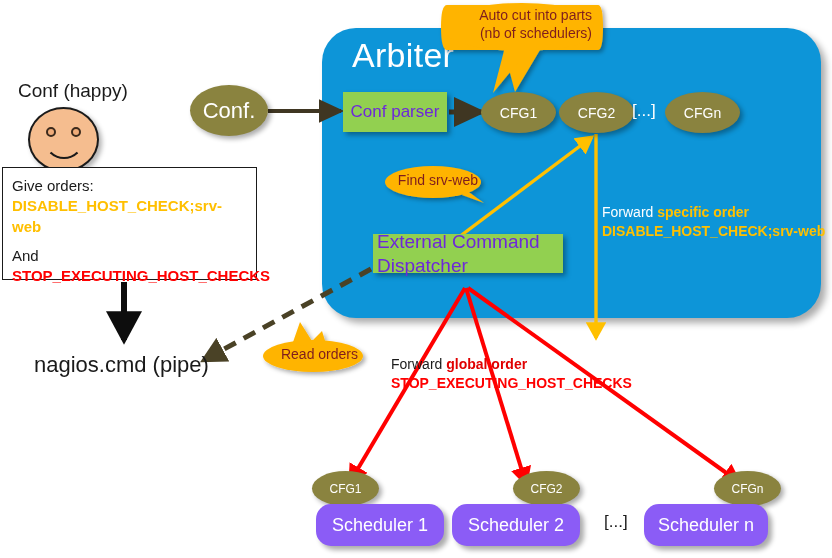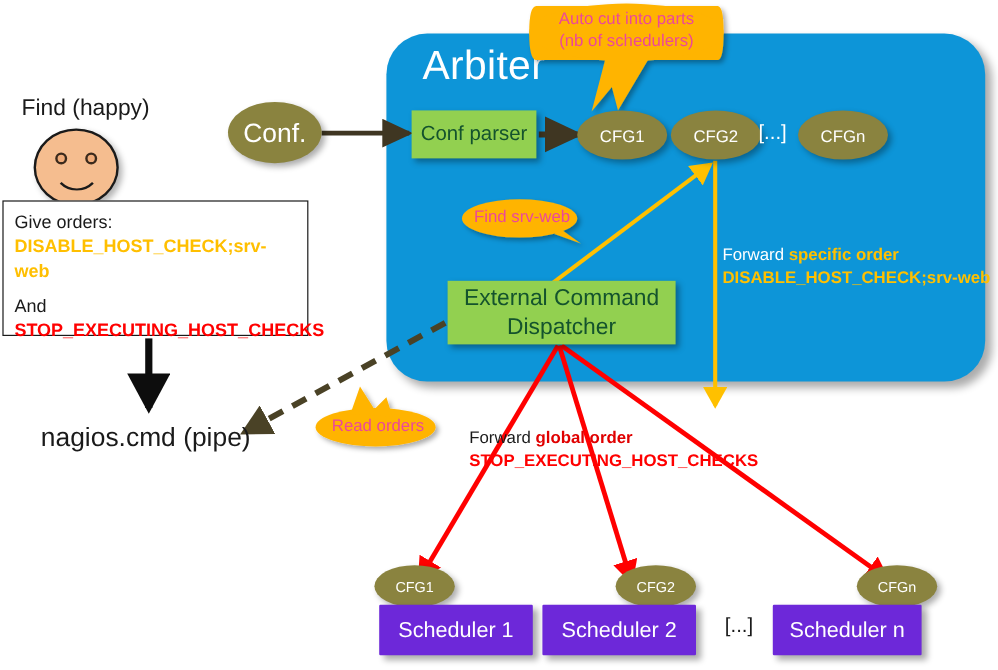--- a/index.html
+++ b/index.html
@@ -39,36 +39,35 @@
     font-size: 34px;
     color: #ffffff;
     letter-spacing: 0.3px;
     white-space: nowrap;
   }
 
   
   .green-box {
     position: absolute;
     background: #92d050;
-    color: #14532d;
+    color: #6d28d9;
     display: flex;
     align-items: center;
     justify-content: center;
-    text-align: center;
     box-shadow: 3px 3px 5px rgba(0,0,0,0.35);
     line-height: 1.22;
   }
   #conf-parser-box {
     left: 343px; top: 92px;
     width: 104px; height: 40px;
     font-size: 17px;
   }
   #dispatcher-box {
     left: 373px; top: 234px;
-    width: 190px; height: 53px;
+    width: 190px; height: 39px;
     font-size: 19px;
     padding: 0 4px;
     box-sizing: border-box;
   }
 
   
   .ellipse {
     position: absolute;
     background: #8a833f;
     border-radius: 50%;
@@ -114,22 +113,22 @@
     left: 604px; top: 512px;
     color: #1a1a1a;
     font-size: 17px;
   }
 
   
   .scheduler-box {
     position: absolute;
     top: 504px;
     height: 42px;
-    background: #6d28d9;
-    border-radius: 1px;
+    background: #8b5cf6;
+    border-radius: 15px;
     color: #ffffff;
     display: flex;
     align-items: center;
     justify-content: center;
     font-size: 18px;
     box-shadow: 4px 4px 5px rgba(0,0,0,0.33);
   }
   #scheduler-1 { left: 316px; width: 128px; }
   #scheduler-2 { left: 452px; width: 128px; }
   #scheduler-n { left: 644px; width: 124px; }
@@ -226,22 +225,22 @@
     line-height: 1.35;
     white-space: nowrap;
   }
   #global-order-text .lead { color: #1a1a1a; }
   #global-order-text .hl { color: #e00000; font-weight: bold; }
   #global-order-text .cmd { color: #ff0000; font-weight: bold; }
 
   
   .callout-text {
     position: absolute;
-    color: #ec4899;
-    text-align: center;
+    color: #7f1d1d;
+    text-align: right;
     white-space: pre;
     line-height: 1.25;
     pointer-events: none;
   }
   #callout-autocut-text {
     left: 452px; top: 7px;
     width: 140px;
     font-size: 14px;
   }
   #callout-find-text {
@@ -337,21 +336,21 @@
   <div id="specific-order-text">
     <div><span class="lead">Forward </span><span class="hl">specific order</span></div>
     <div class="cmd">DISABLE_HOST_CHECK;srv-web</div>
   </div>
 
   <div id="global-order-text">
     <div><span class="lead">Forward </span><span class="hl">global order</span></div>
     <div class="cmd">STOP_EXECUTING_HOST_CHECKS</div>
   </div>
 
-  <div id="user-label">Find (happy)</div>
+  <div id="user-label">Conf (happy)</div>
   <div id="user-face">
     <div class="eye" id="eye-left"></div>
     <div class="eye" id="eye-right"></div>
     <div id="mouth"></div>
   </div>
 
   <div id="order-box">
     <div>Give orders:</div>
     <div class="cmd-yellow">DISABLE_HOST_CHECK;srv-web</div>
     <div class="spacer"></div>

